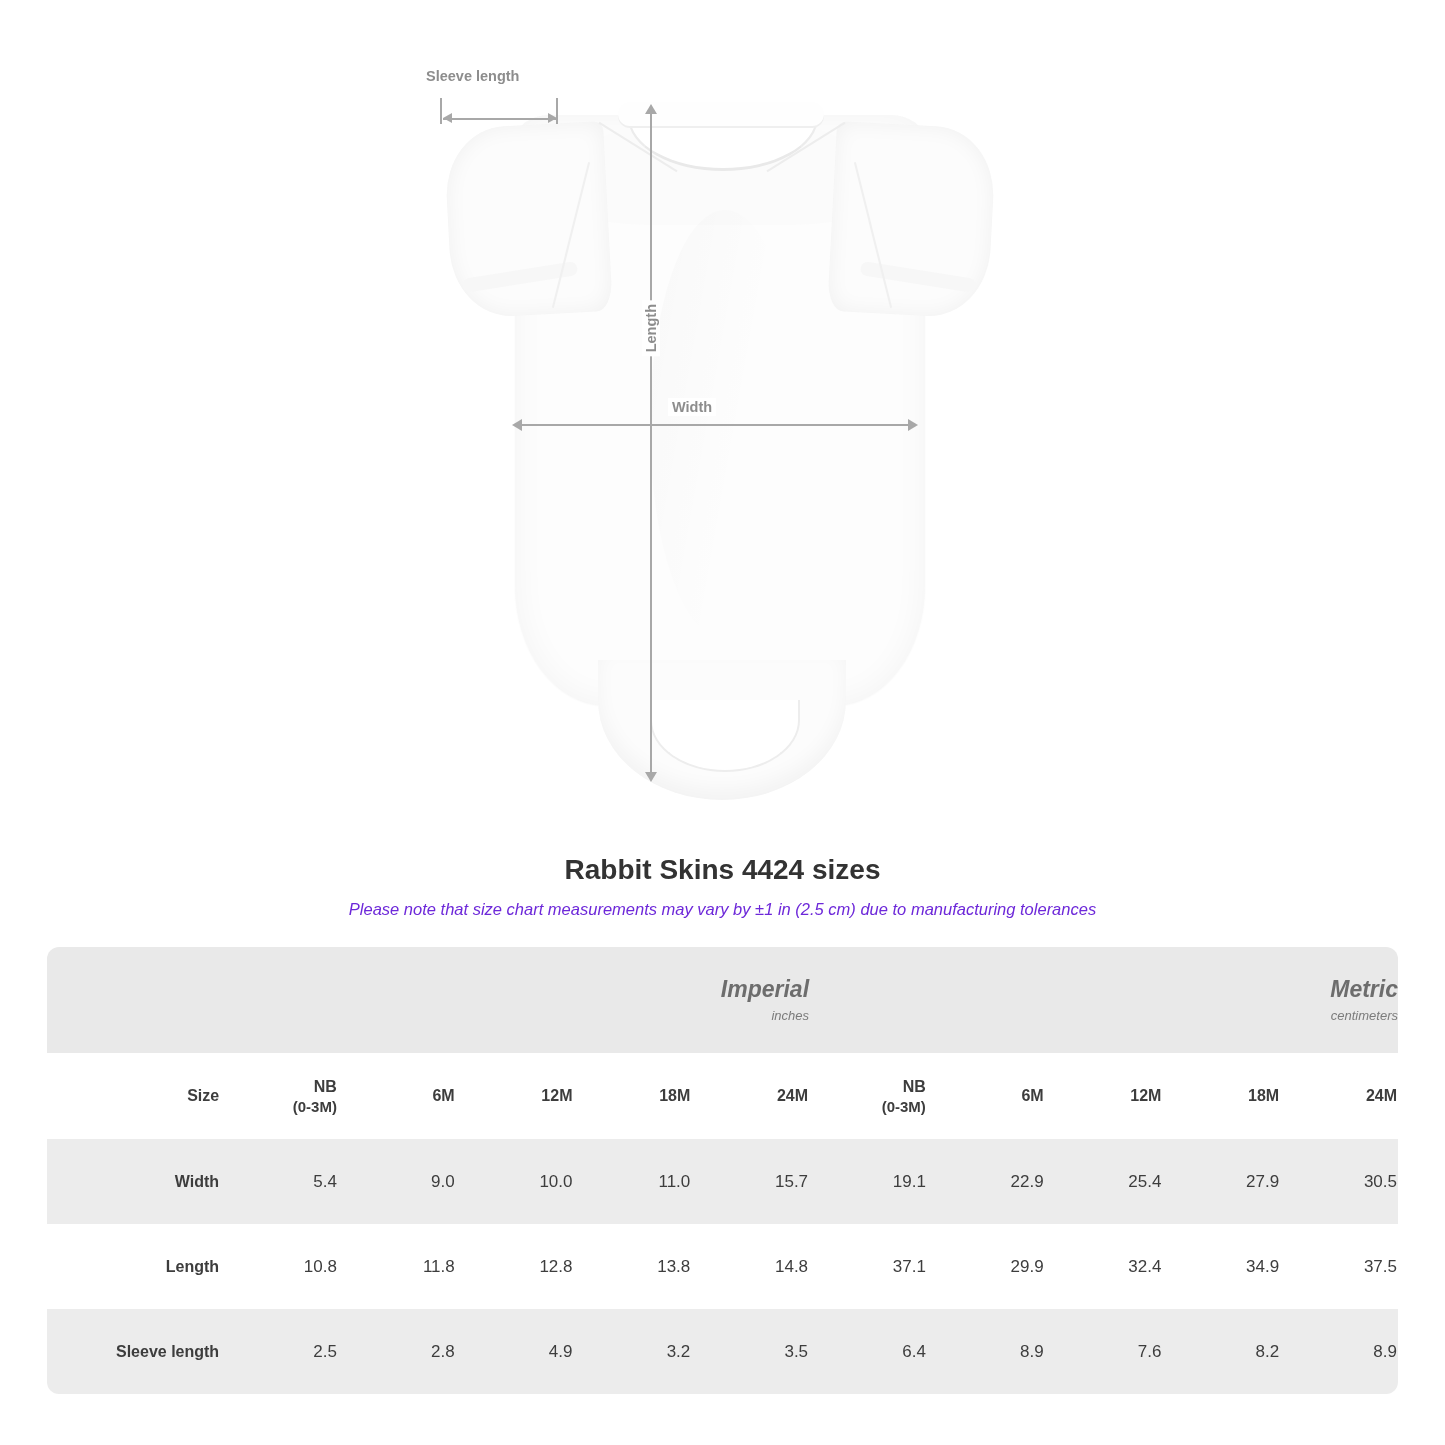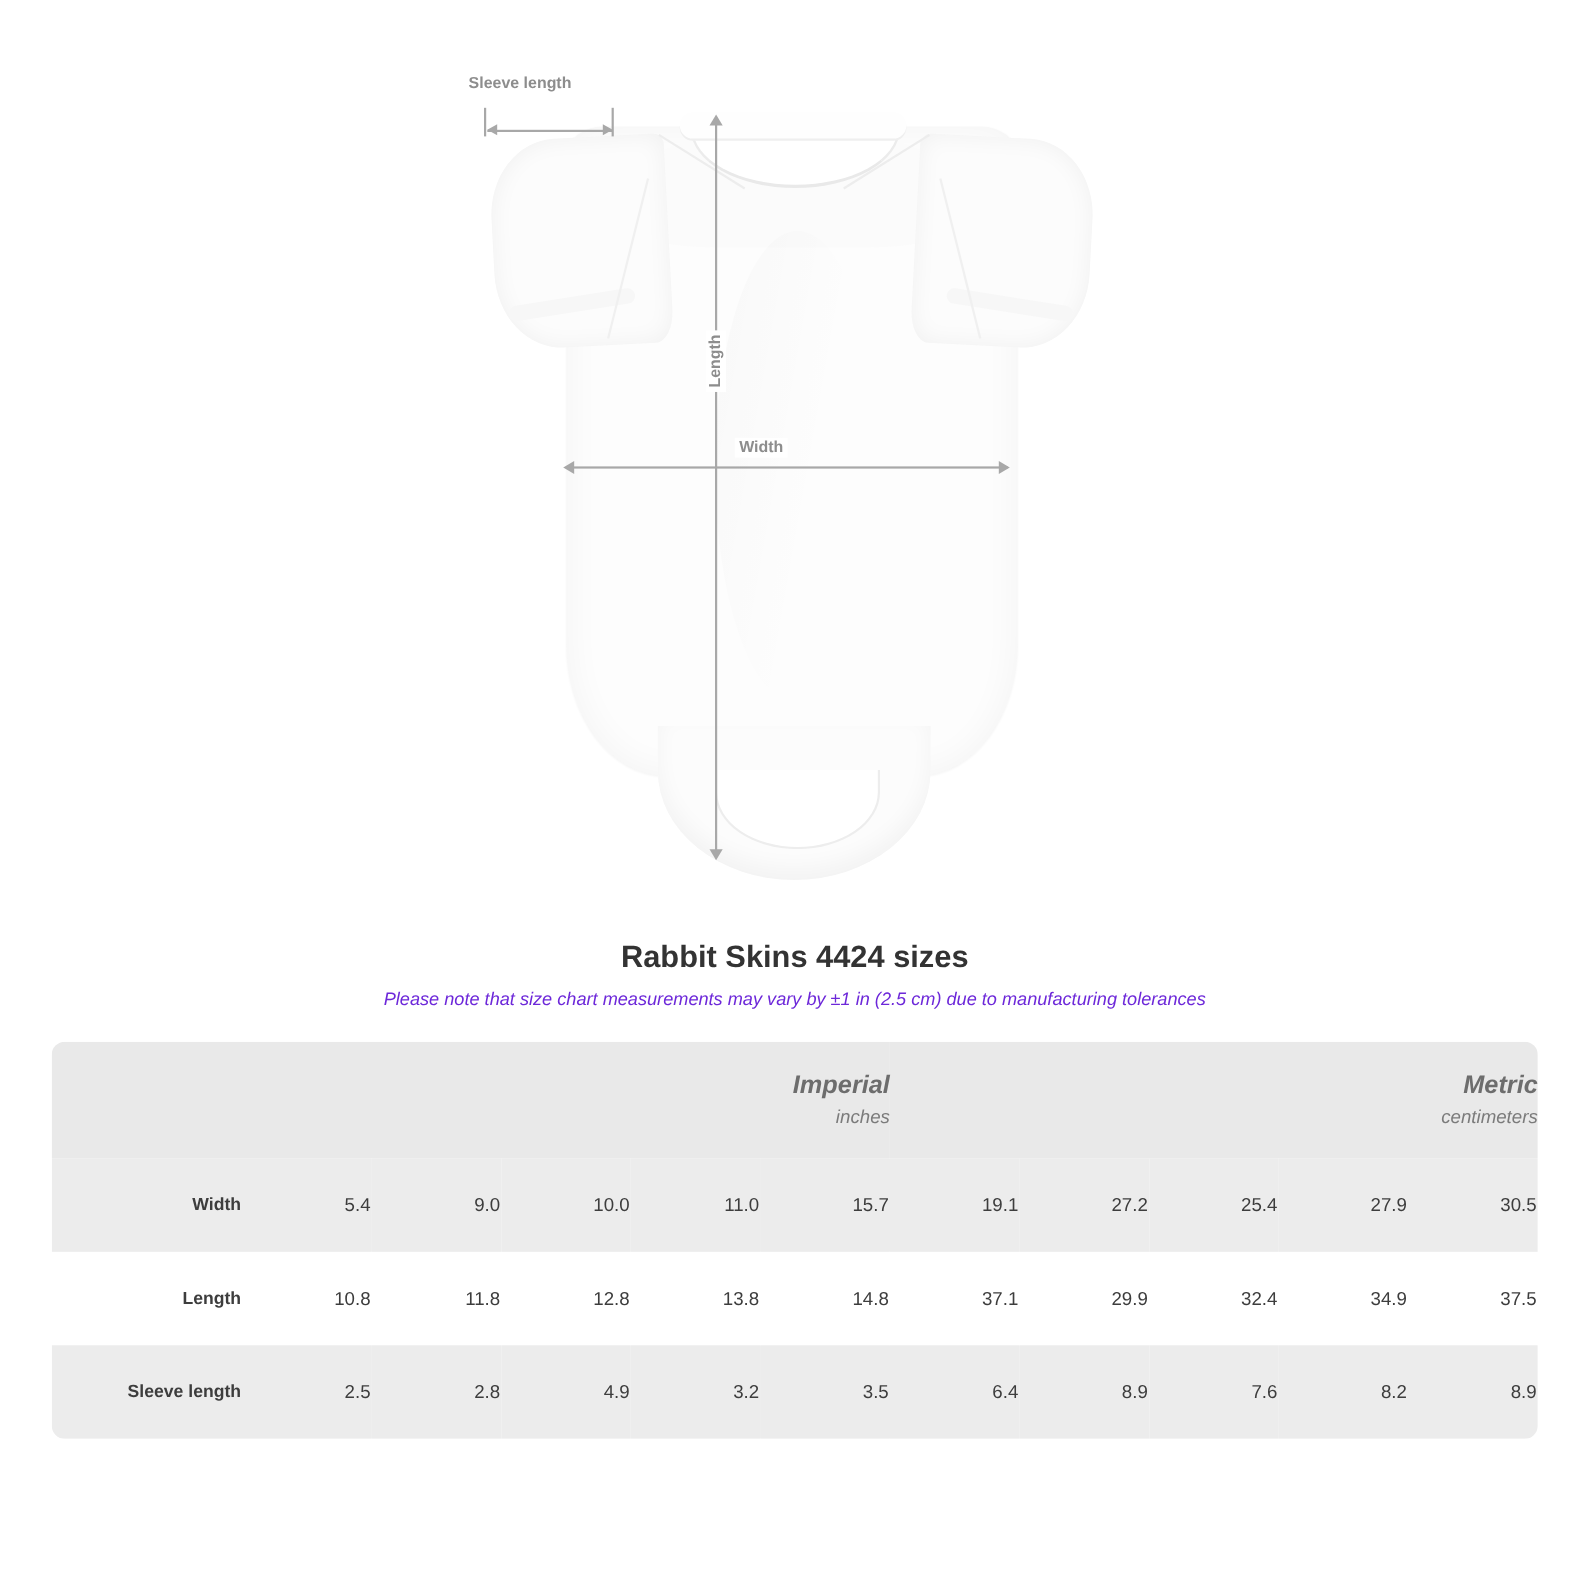--- a/index.html
+++ b/index.html
@@ -280,21 +280,21 @@
     padding: 0;
   }
   .unitsys-name {
     font-size: 23px;
     font-style: italic;
     font-weight: bold;
     color: #6d6d6d;
     line-height: 1.1;
   }
   .unitsys-sub {
-    font-size: 17px;
+    font-size: 13px;
     font-style: italic;
     color: #7b7b7b;
     margin-top: 6px;
   }
   .head-row td {
     height: 84px;
     font-size: 16px;
     font-weight: bold;
     color: #3d3d3d;
     background: #ffffff;
@@ -394,30 +394,49 @@
         <td colspan="5">
           <div class="unitsys-name">Imperial</div>
           <div class="unitsys-sub">inches</div>
         </td>
         <td colspan="5">
           <div class="unitsys-name">Metric</div>
           <div class="unitsys-sub">centimeters</div>
         </td>
       </tr>
 
+      <tr class="head-row">
+        <td class="rowlabel">Size</td>
+        <td>
+          <span>NB</span>
+          <span class="sub">(0-3M)</span>
+        </td>
+        <td>6M</td>
+        <td>12M</td>
+        <td>18M</td>
+        <td>24M</td>
+        <td>
+          <span>NB</span>
+          <span class="sub">(0-3M)</span>
+        </td>
+        <td>6M</td>
+        <td>12M</td>
+        <td>18M</td>
+        <td>24M</td>
+      </tr>
 
       <tr class="data-row alt">
         <td class="rowlabel">Width</td>
         <td>5.4</td>
         <td>9.0</td>
         <td>10.0</td>
         <td>11.0</td>
         <td>15.7</td>
         <td>19.1</td>
-        <td>27.2</td>
+        <td>22.9</td>
         <td>25.4</td>
         <td>27.9</td>
         <td>30.5</td>
       </tr>
 
       <tr class="data-row">
         <td class="rowlabel">Length</td>
         <td>10.8</td>
         <td>11.8</td>
         <td>12.8</td>

